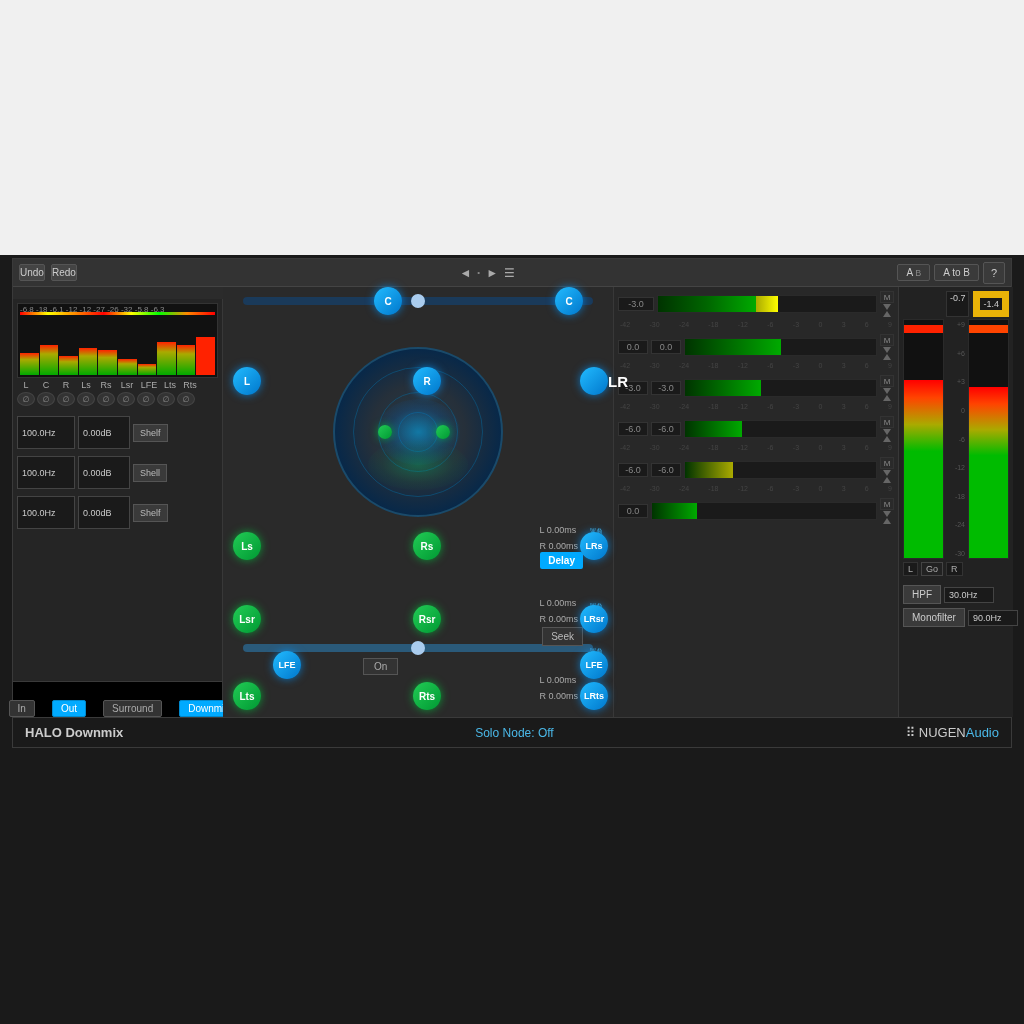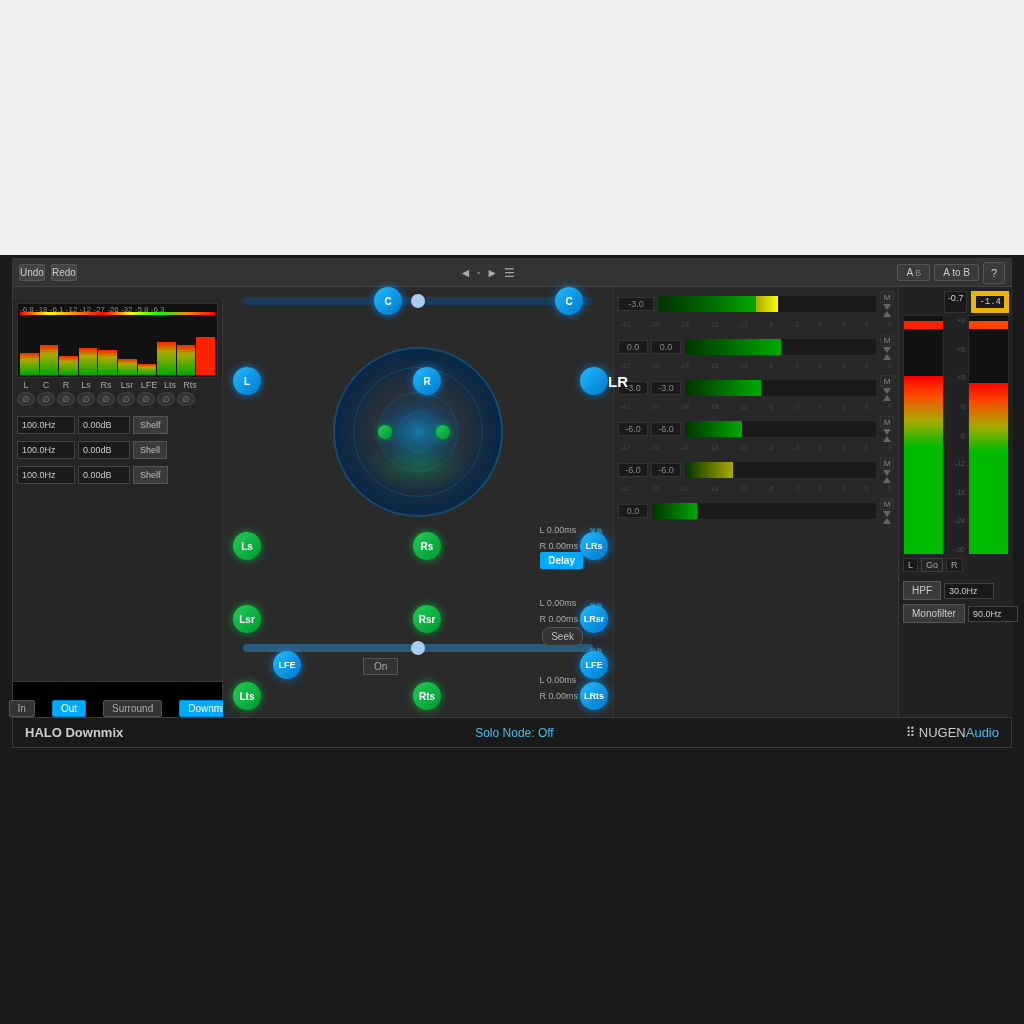--- a/index.html
+++ b/index.html
@@ -41,21 +41,21 @@
       color: #888;
       cursor: pointer;
     }
     .filter-input {
       background: #1a1a1a;
       border: 1px solid #444;
       color: #ccc;
       font-size: 9px;
       padding: 2px 4px;
       width: 58px;
-      height: 18px;
+      height: 33px;
     }
     .filter-btn {
       background: #3a3a3a;
       border: 1px solid #555;
       color: #bbb;
       font-size: 9px;
       padding: 2px 6px;
       height: 18px;
       cursor: pointer;
     }
@@ -250,21 +250,21 @@
       border-radius: 2px;
     }
     .seek-box {
       position: absolute;
       background: #333;
       border: 1px solid #555;
       color: #bbb;
       font-size: 10px;
       padding: 3px 8px;
       cursor: pointer;
-      border-radius: 8px;
+      border-radius: 0;
     }
 
     .link-icon {
       font-size: 14px;
       color: #4ab8e8;
       cursor: pointer;
     }
     .filter-control-btn {
       background: #3a3a3a;
       border: 1px solid #555;
@@ -698,21 +698,21 @@
             <div class="r-triangle-up"></div>
           </div>
         </div>
       </div>
     </div>
 
     <div class="section-output">
 
       <div style="display:flex;justify-content:flex-end;gap:4px;padding:4px 4px 2px 4px;">
         <div style="font-size:9px;color:#ccc;background:#1a1a1a;border:1px solid #333;padding:1px 3px;">-0.7</div>
-        <div style="font-size:9px;color:#ccc;background:#1a1a1a;border:5px solid #eab308;padding:1px 3px;font-family:Liberation Mono, monospace;">-1.4</div>
+        <div style="font-size:9px;color:#ccc;background:#1a1a1a;border:7px solid #eab308;padding:1px 3px;">-1.4</div>
       </div>
 
       <div style="display:flex;gap:3px;padding:0 4px;height:240px;">
 
         <div style="flex:1;background:#111;border:1px solid #2a2a2a;position:relative;overflow:hidden;">
           <div style="position:absolute;bottom:0;left:0;right:0;height:75%;background:linear-gradient(to top,#00bb00 0%,#00bb00 60%,#aaaa00 75%,#ff4400 90%,#ff0000 100%);"></div>
 
           <div style="position:absolute;top:5px;left:0;right:0;height:8px;background:#ff2200;"></div>
         </div>
 

